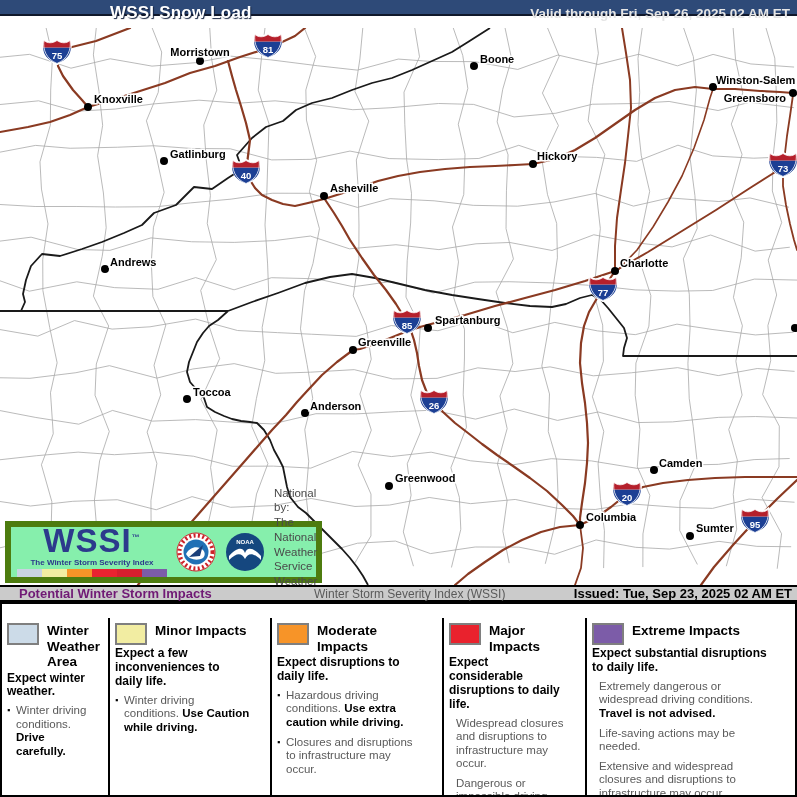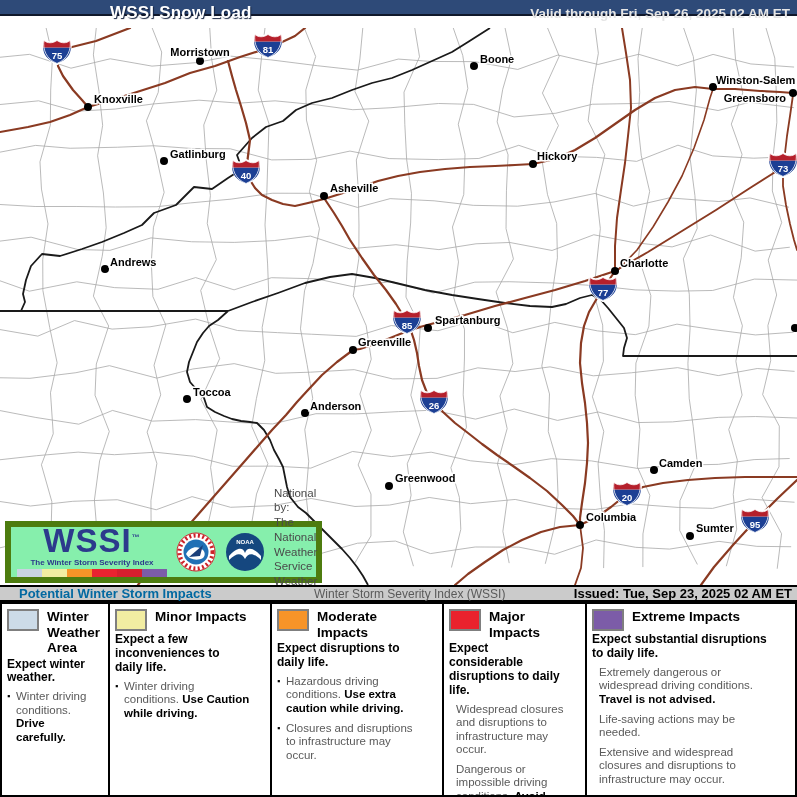--- a/index.html
+++ b/index.html
@@ -26,30 +26,30 @@
   .wssi-word{font-size:33px;font-weight:bold;color:#2c3a8c;line-height:.85;letter-spacing:1px;}
   .wssi-tm{font-size:8px;vertical-align:super;}
   .wssi-tag{font-size:8px;font-weight:bold;color:#2c3a8c;margin-top:2px;white-space:nowrap;}
   .wssi-strip{display:flex;width:150px;height:8px;margin-top:2px;}
   .wssi-strip div{flex:1;}
   .logo-circle{width:40px;height:40px;flex:0 0 auto;}
   .created{font-size:11.5px;color:#4a4a4a;line-height:1.28;}
   
   .statusbar{position:absolute;left:0;top:585px;width:797px;height:17px;background:#cbcbcb;
           border-top:2px solid #000;border-bottom:2px solid #000;box-sizing:border-box;}
-  .sb-left{position:absolute;left:3px;top:0;font-size:13px;font-weight:bold;color:#0369a1;
+  .sb-left{position:absolute;left:3px;top:0;font-size:13px;font-weight:bold;color:#701a75;
           line-height:13px;white-space:nowrap;padding-left:16px;}
   .sb-center{position:absolute;left:287px;top:1px;font-size:12px;color:#5a5a5a;
           line-height:12px;white-space:nowrap;margin-left:27px;}
   .sb-right{position:absolute;right:5px;top:0;font-size:13px;font-weight:bold;color:#000;
           line-height:13px;white-space:nowrap;}
   
   .legend{position:absolute;left:0;top:602px;width:797px;height:195px;background:#fff;
           border:2px solid #000;box-sizing:border-box;display:flex;align-items:stretch;}
-  .lcol{box-sizing:border-box;padding:5px 20px 0 5px;border-left:2px solid #000;overflow:hidden;}
+  .lcol{box-sizing:border-box;padding:5px 20px 0 5px;border-left:2px solid #000;overflow:hidden;margin-top:14px;}
   .lcol:first-child{border-left:none;}
   .lcol:nth-child(1){width:106px;}
   .lcol:nth-child(2){width:162px;}
   .lcol:nth-child(3){width:172px;}
   .lcol:nth-child(4){width:143px;}
   .lcol:nth-child(5){flex:1;}
   .lhead{display:flex;align-items:flex-start;margin-bottom:2px;}
   .swatch{width:28px;height:18px;border:2px solid #7f7f7f;flex:0 0 auto;box-sizing:content-box;}
   .ltitle{font-size:13.5px;font-weight:bold;color:#000;margin-left:8px;line-height:1.15;}
   .lintro{font-size:12px;font-weight:bold;color:#000;line-height:1.16;margin:2px 0 5px 0;}

